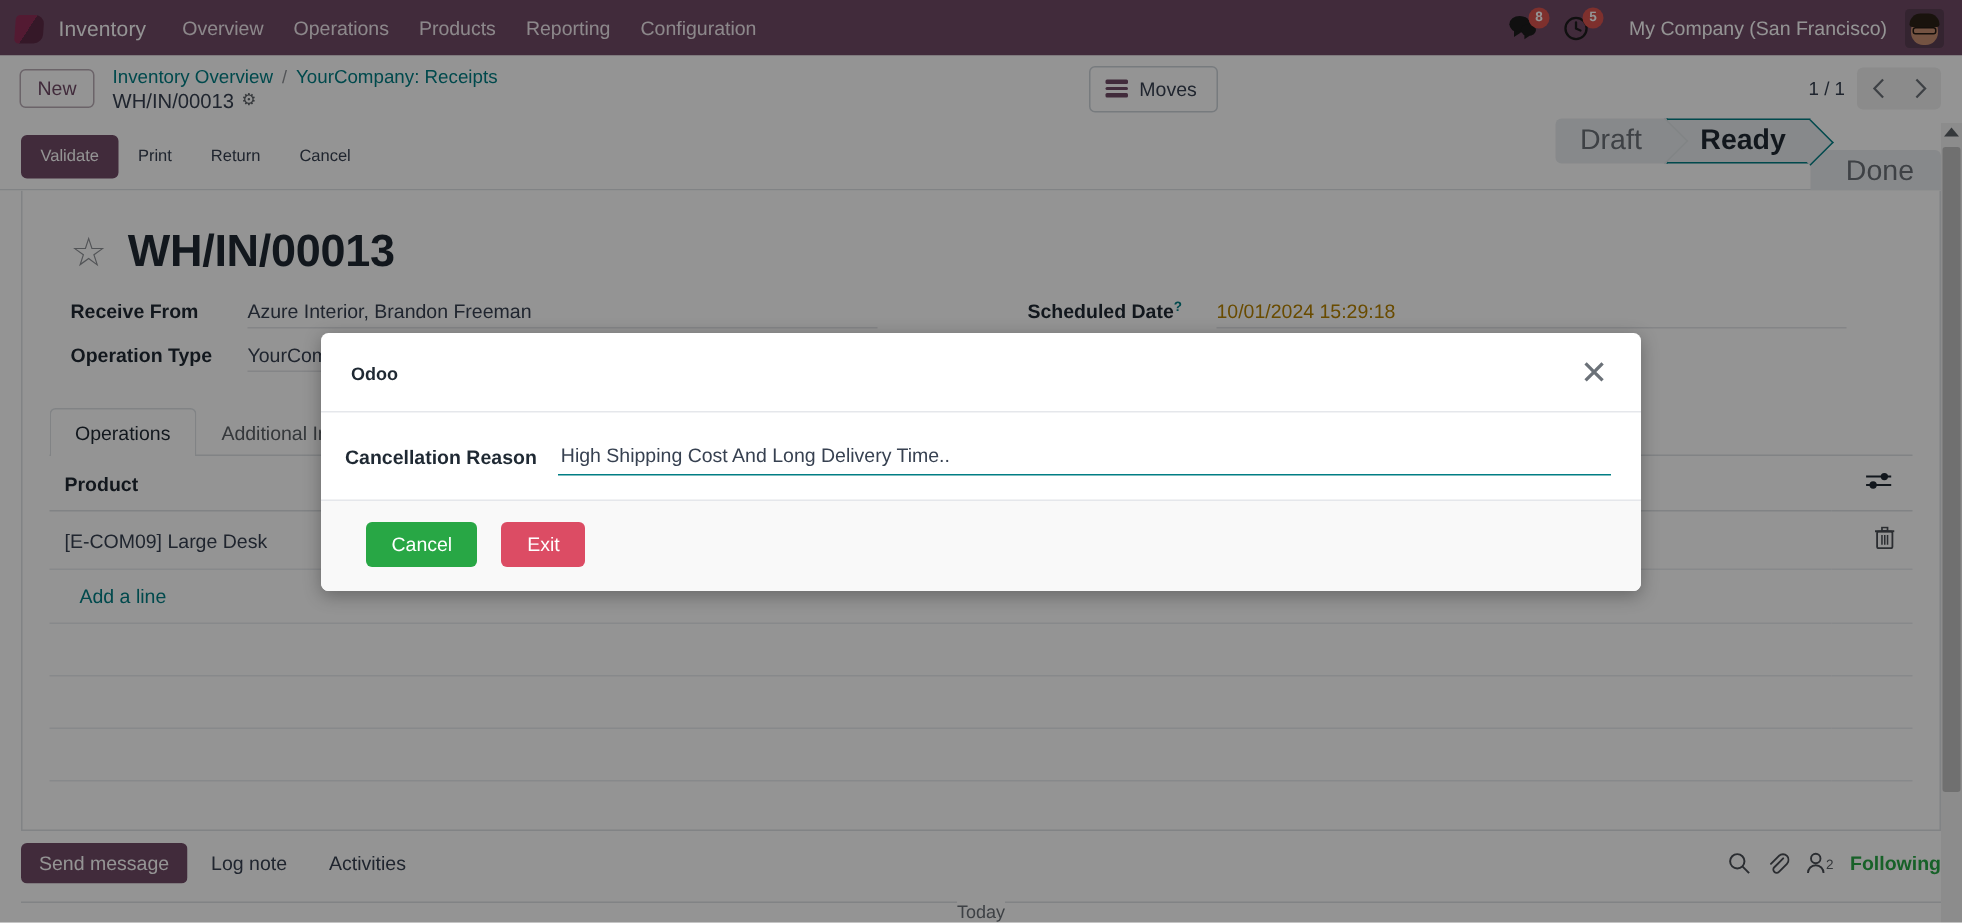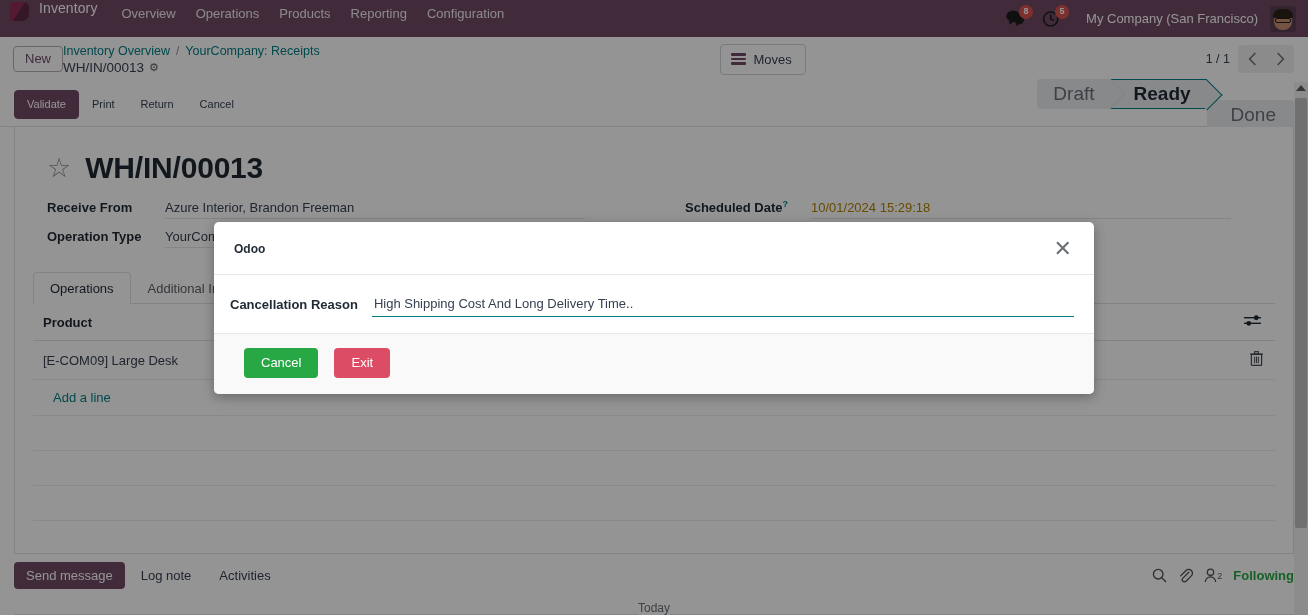--- a/index.html
+++ b/index.html
@@ -17,21 +17,21 @@
   #page {
     position: absolute; inset: 0;
     background: #ffffff;
     display: flex; flex-direction: column;
   }
 
   
   .navbar {
     height: 37px; flex: 0 0 37px;
     background: #714B67;
-    display: flex; 
+    display: flex; align-items: center;
     padding: 0 12px 0 10px;
     color: #ffffff;
   }
   .brand-logo {
     width: 20px; height: 22px; margin-right: 9px;
     position: relative; flex: 0 0 20px;
   }
   .brand-logo .cube {
     position: absolute; left: 0; top: 2px;
     width: 19px; height: 19px;
@@ -92,21 +92,21 @@
     height: 45px; flex: 0 0 45px;
     background: #fff;
     display: flex; align-items: center;
     padding: 0 14px 0 13px;
     border-bottom: 1px solid #fff;
   }
   .btn-new {
     border: 1px solid #b9acb5; background: #fff;
     color: #714B67; font-size: 13px;
     padding: 4px 11px; border-radius: 4px;
-    cursor: pointer; margin-right: 0;
+    cursor: pointer; margin-right: 12px;
     line-height: 16px;
   }
   .bc { display: flex; flex-direction: column; justify-content: center; line-height: 15px; }
   .bc-row1 { display: flex; align-items: center; gap: 6px; }
   .bc-link {
     color: #017e84; font-size: 12.5px;
     cursor: pointer; font-weight: 500;
   }
   .bc-sep { color: #8e9196; font-size: 12px; }
   .bc-row2 { display: flex; align-items: center; gap: 5px; margin-top: 1px; }
@@ -252,21 +252,21 @@
     font-size: 13px; padding: 5px 11px; border-radius: 4px;
     border: 1px solid transparent; background: transparent;
     color: #374151; cursor: pointer; margin-right: 4px;
   }
   .ch-btn.primary { background: #714B67; color: #fff; }
   .ch-right { margin-left: auto; display: flex; align-items: center; gap: 11px; }
   .ch-icon { color: #5c6166; cursor: pointer; display: flex; align-items: center; }
   .follower-count { font-size: 9px; vertical-align: super; color: #5c6166; }
   .following { color: #28a745; font-size: 13px; font-weight: 600; cursor: pointer; }
   .today-sep {
-    margin-top: 12px; display: flex; align-items: flex-end; 
+    margin-top: 12px; display: flex; align-items: flex-start; 
     color: #6b7178; font-size: 12px;
   }
   .today-sep .ln { flex: 1 1 auto; height: 1px; background: #dee2e6; }
 
   
   .scrollbar {
     position: absolute; right: 0; top: 82px; bottom: 0; width: 14px;
     background: #f1f1f1; z-index: 5;
   }
   .scrollbar .up {

